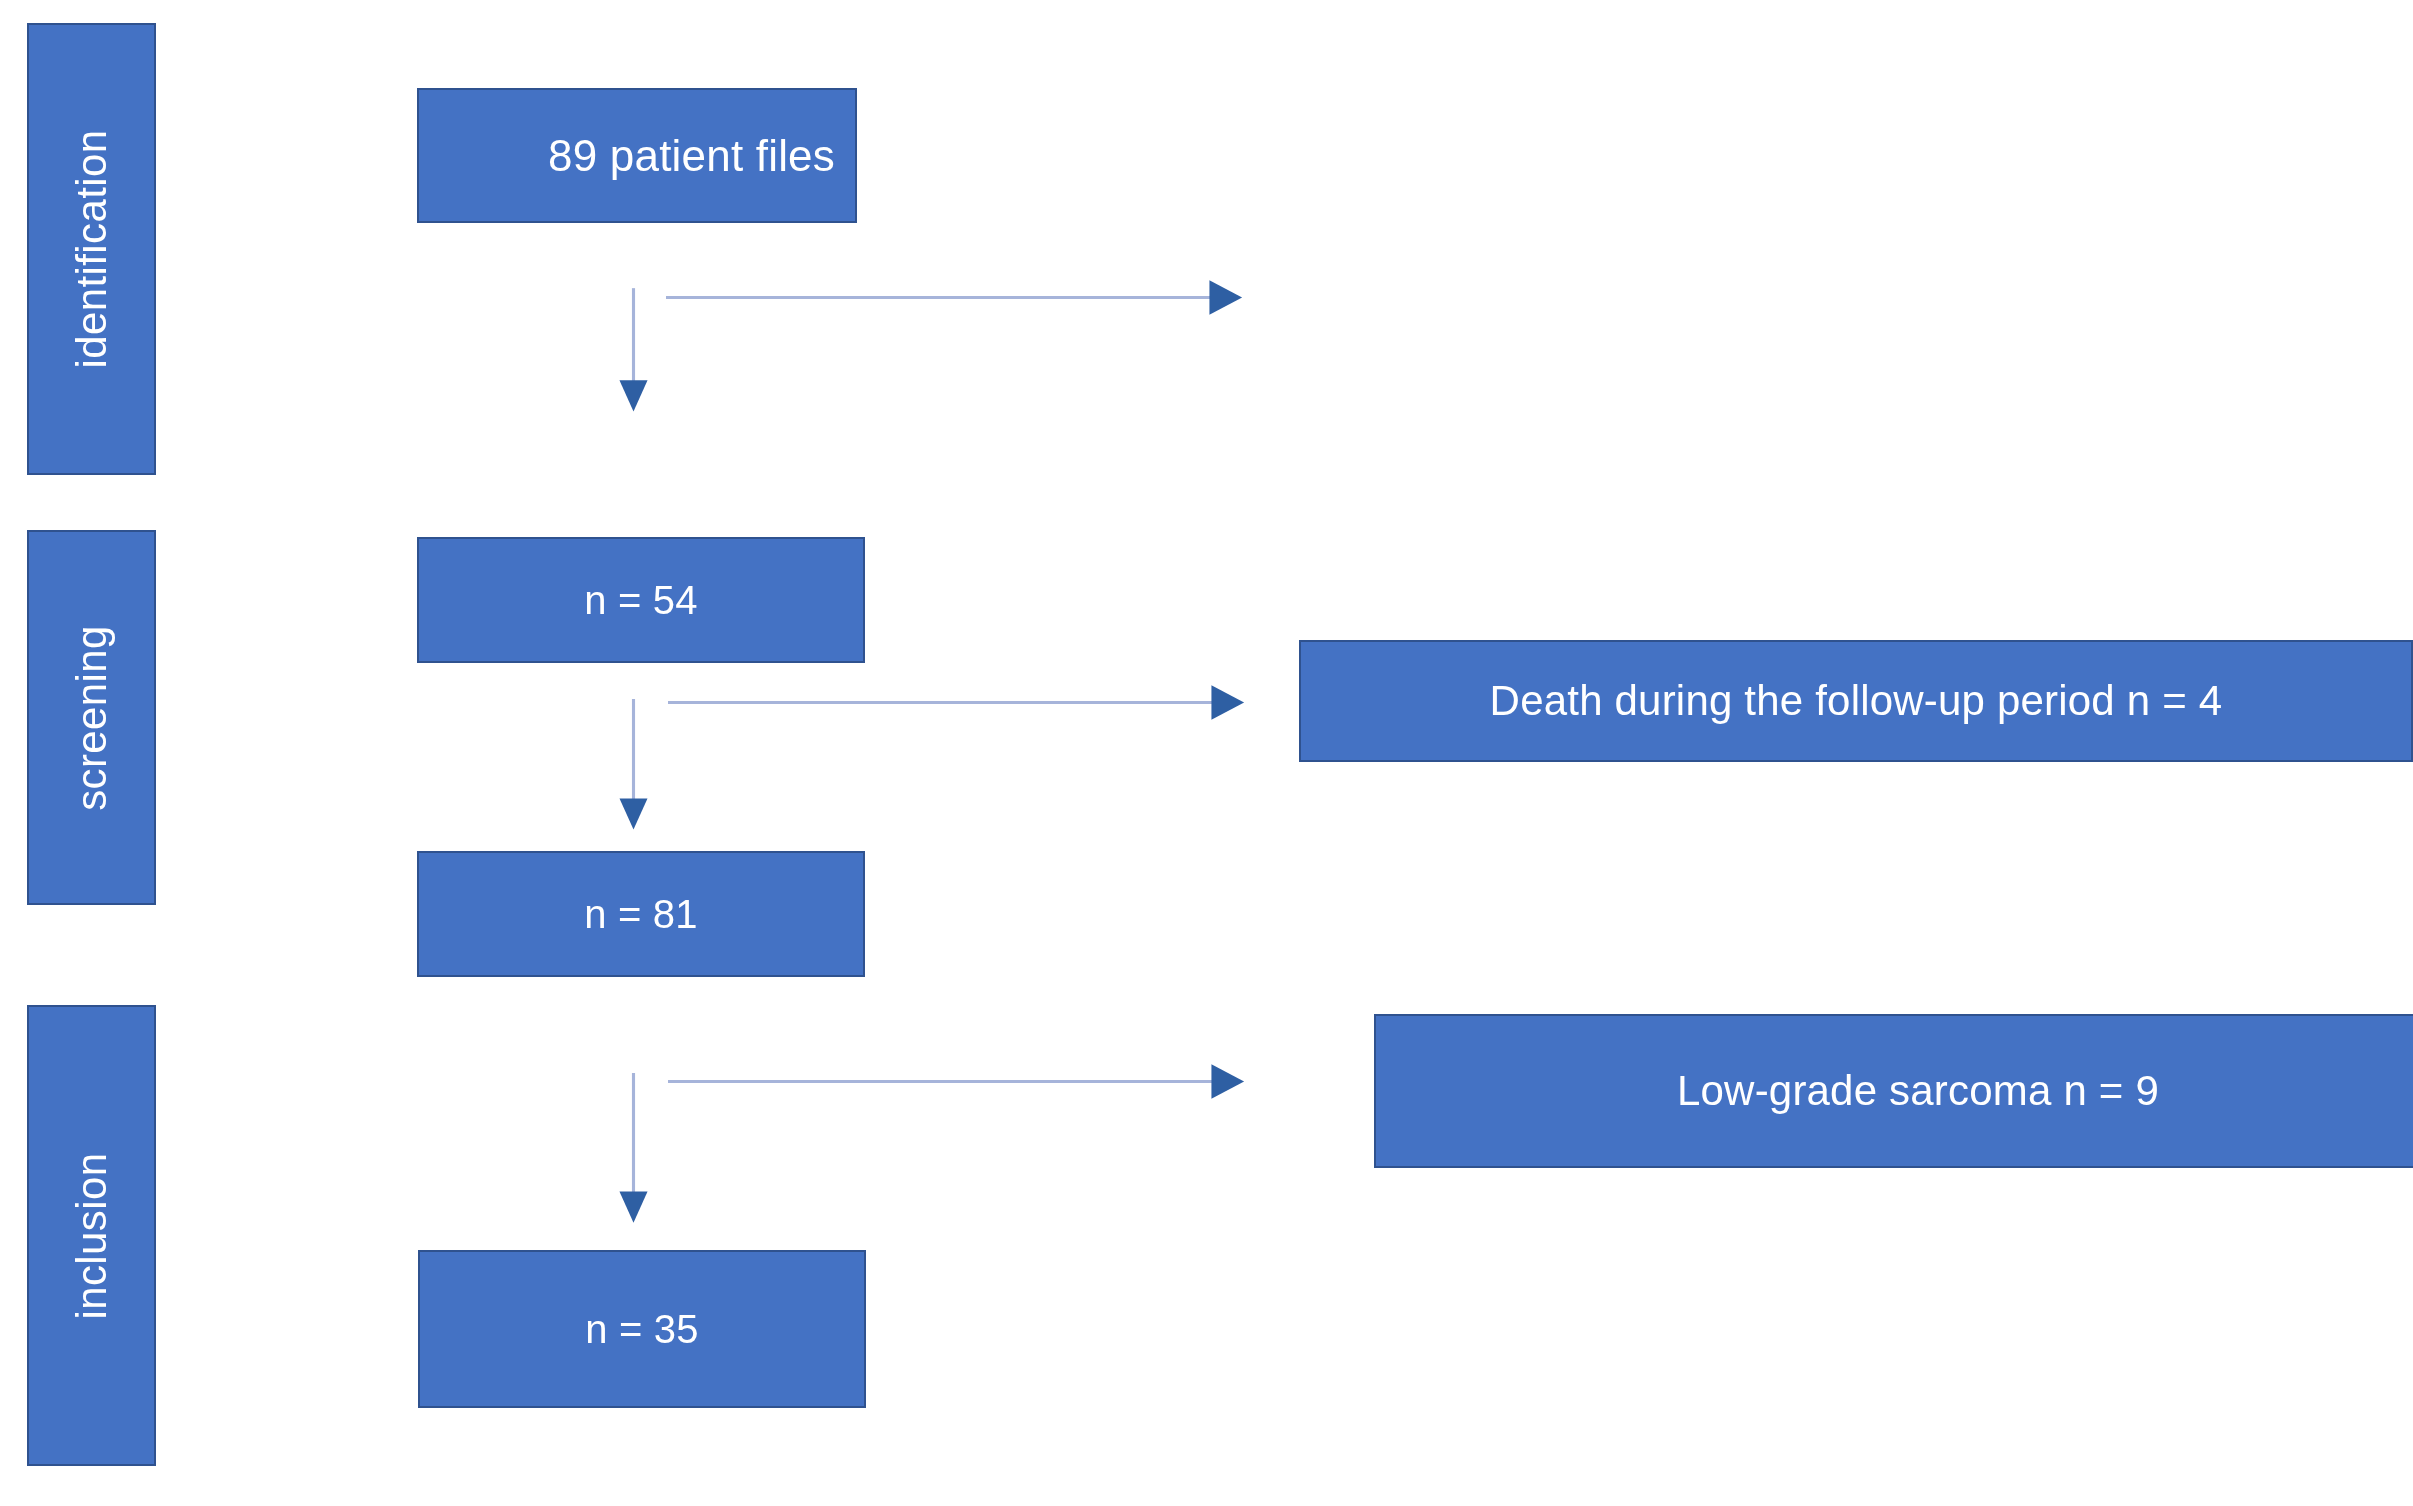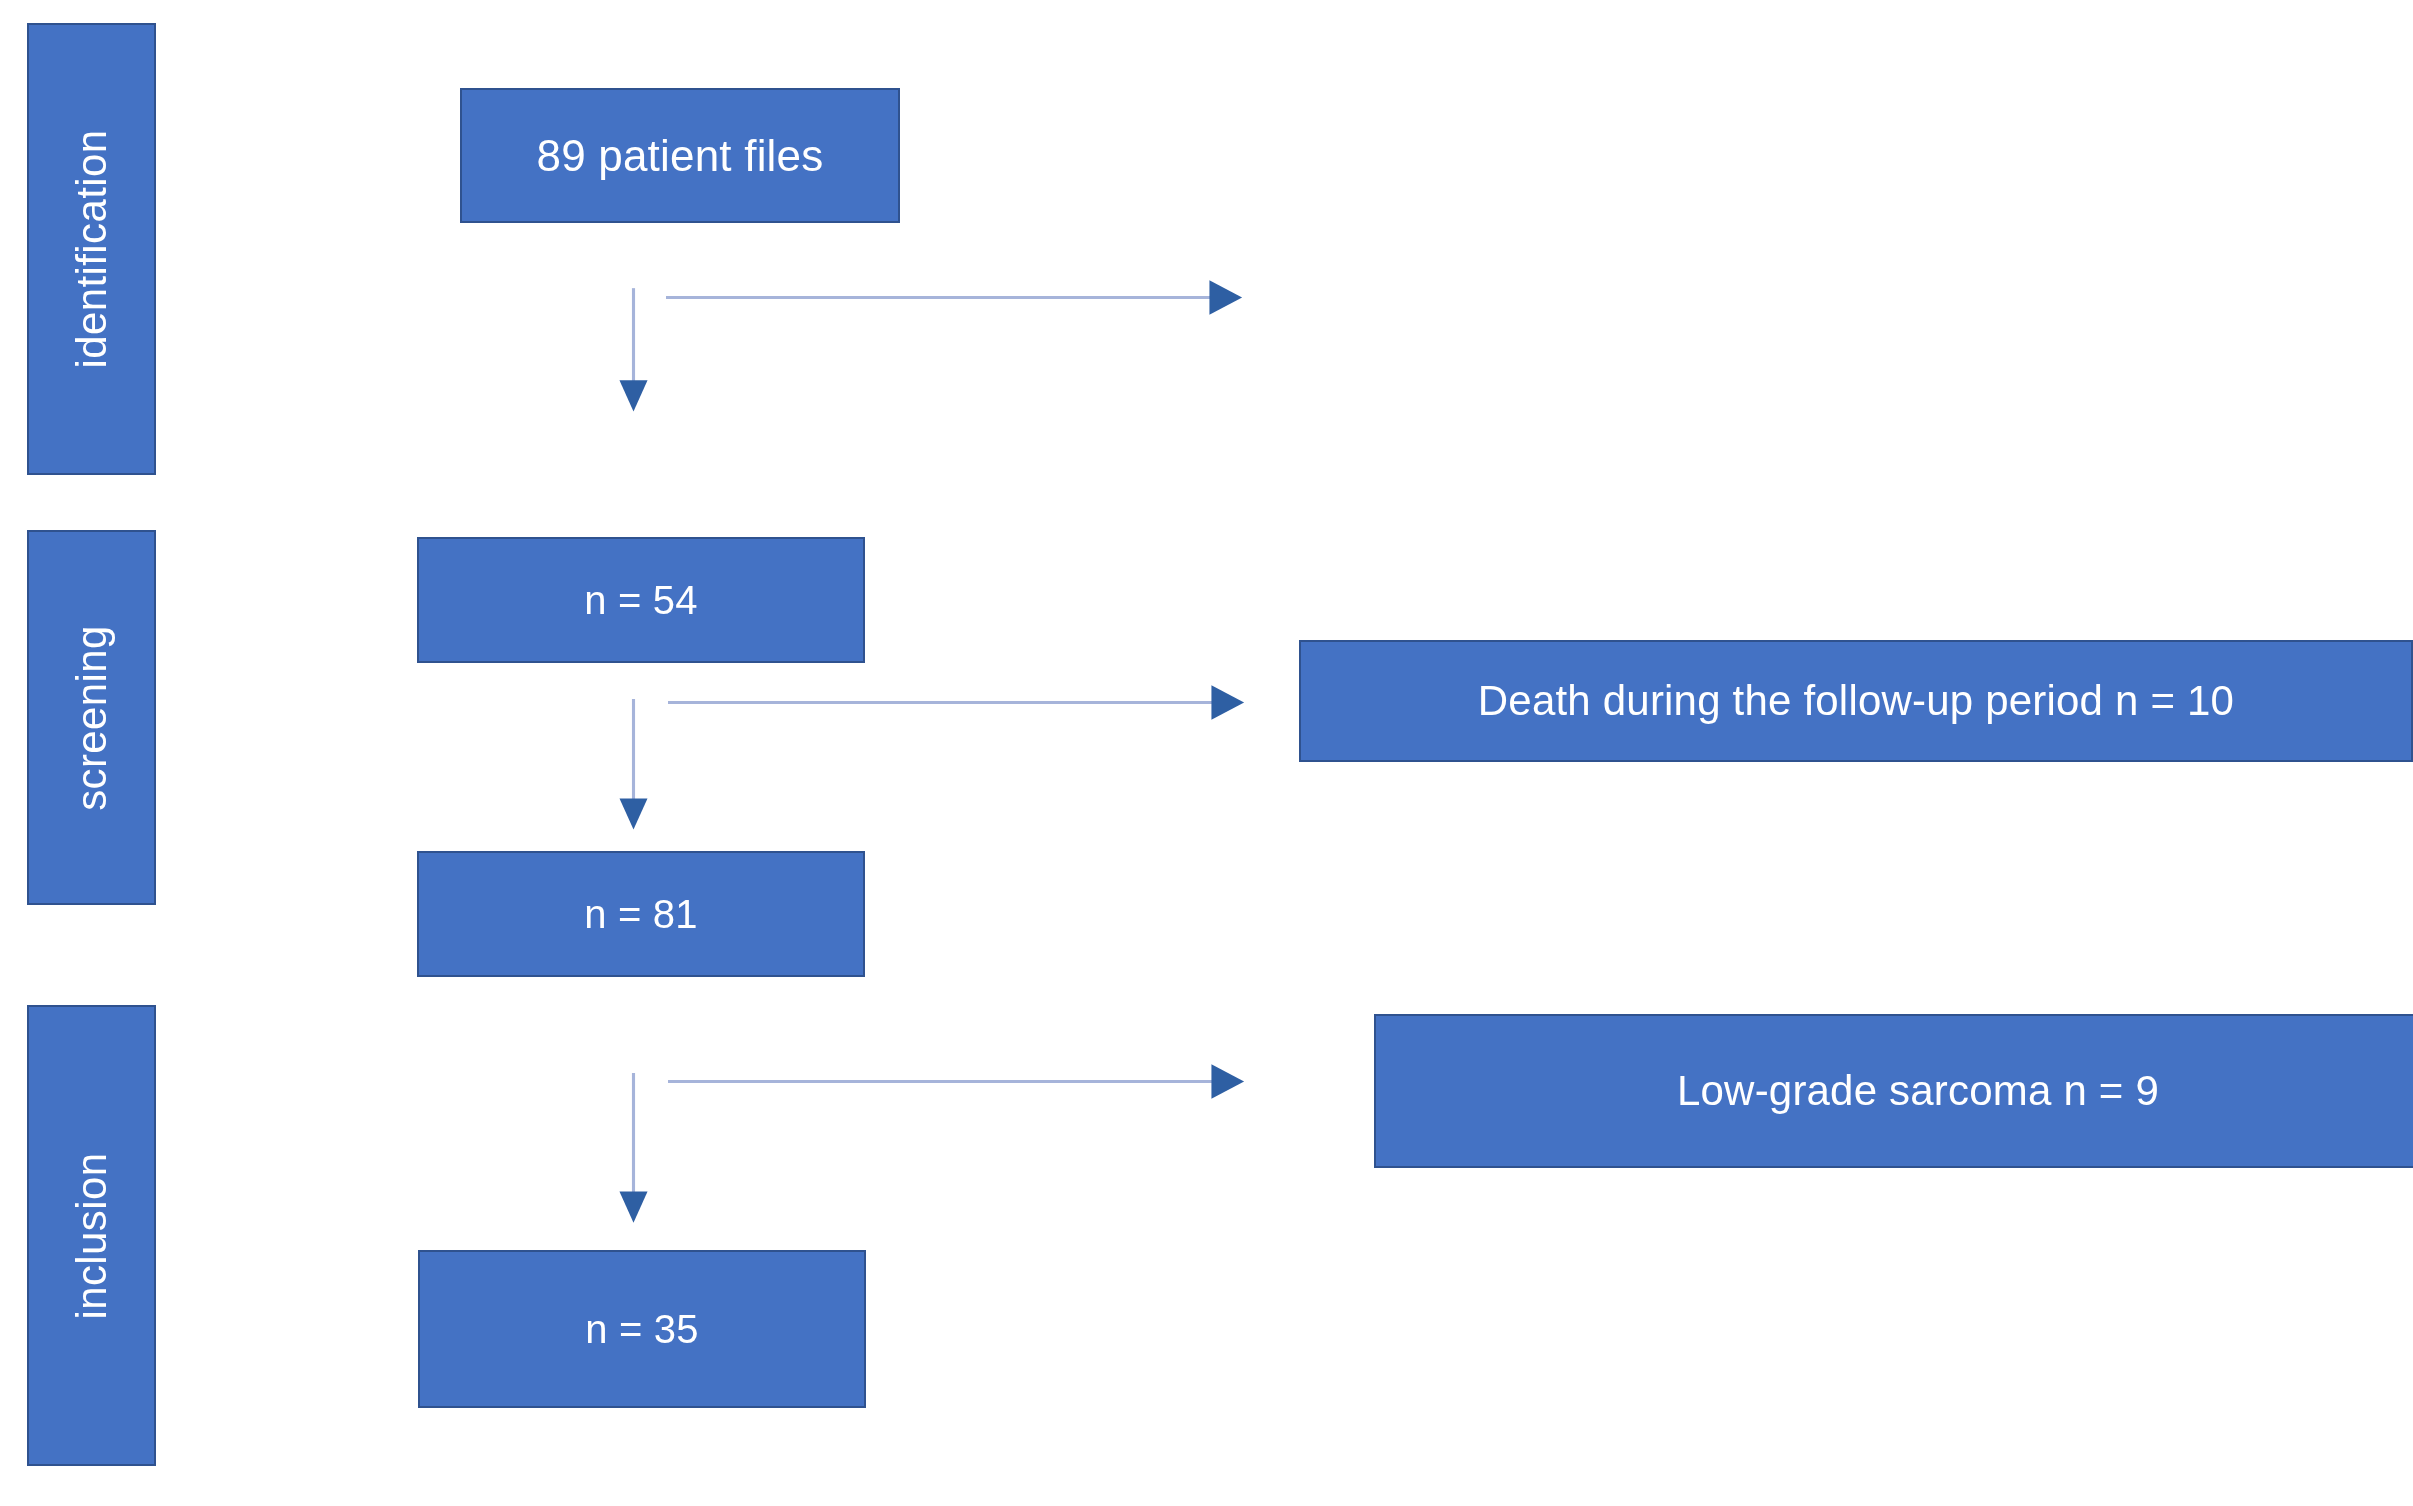--- a/index.html
+++ b/index.html
@@ -23,21 +23,21 @@
     background:#4472c4;
     border:2.3px solid #2f528f;
     color:#ffffff;
     display:flex;
     align-items:center;
     font-weight:400;
     letter-spacing:0.2px;
     line-height:1.22;
   }
   .node.center{justify-content:center;text-align:center;}
-  .node.left{justify-content:center;text-align:left;margin-left:43px;}
+  .node.left{justify-content:flex-end;text-align:left;}
 
   
   .stage{
     position:absolute;
     box-sizing:border-box;
     background:#4472c4;
     border:2.3px solid #2f528f;
     display:flex;
     align-items:center;
     justify-content:center;
@@ -90,21 +90,21 @@
   <div class="node center flow-text-md" style="left:409px;top:851px;width:448px;height:126px;">
     <span>n = 81</span>
   </div>
 
   <div class="node center flow-text-md" style="left:410px;top:1250px;width:448px;height:158px;">
     <span>n = 35</span>
   </div>
 
 
   <div class="node center excl-text" style="left:1299px;top:640px;width:1114px;height:122px;padding:0 23.4px;">
-    <span>Death during the follow-up period n  = 10</span>
+    <span>Death during the follow-up period n  = 4</span>
   </div>
 
   <div class="node center excl-text" style="left:1374px;top:1014px;width:1088px;height:154px;padding:0 23.4px;">
     <span>Low-grade sarcoma n = 9</span>
   </div>
 
   <div class="conn" style="left:614px;top:288px;width:39px;height:129px;">
     <svg width="39" height="129" viewBox="0 0 50 165" aria-hidden="true">
       <line x1="25" y1="0" x2="25" y2="132" stroke="#A6B4DA" stroke-width="4"></line>
       <polygon points="25,158 7,118 43,118" fill="#2E5FA3"></polygon>

